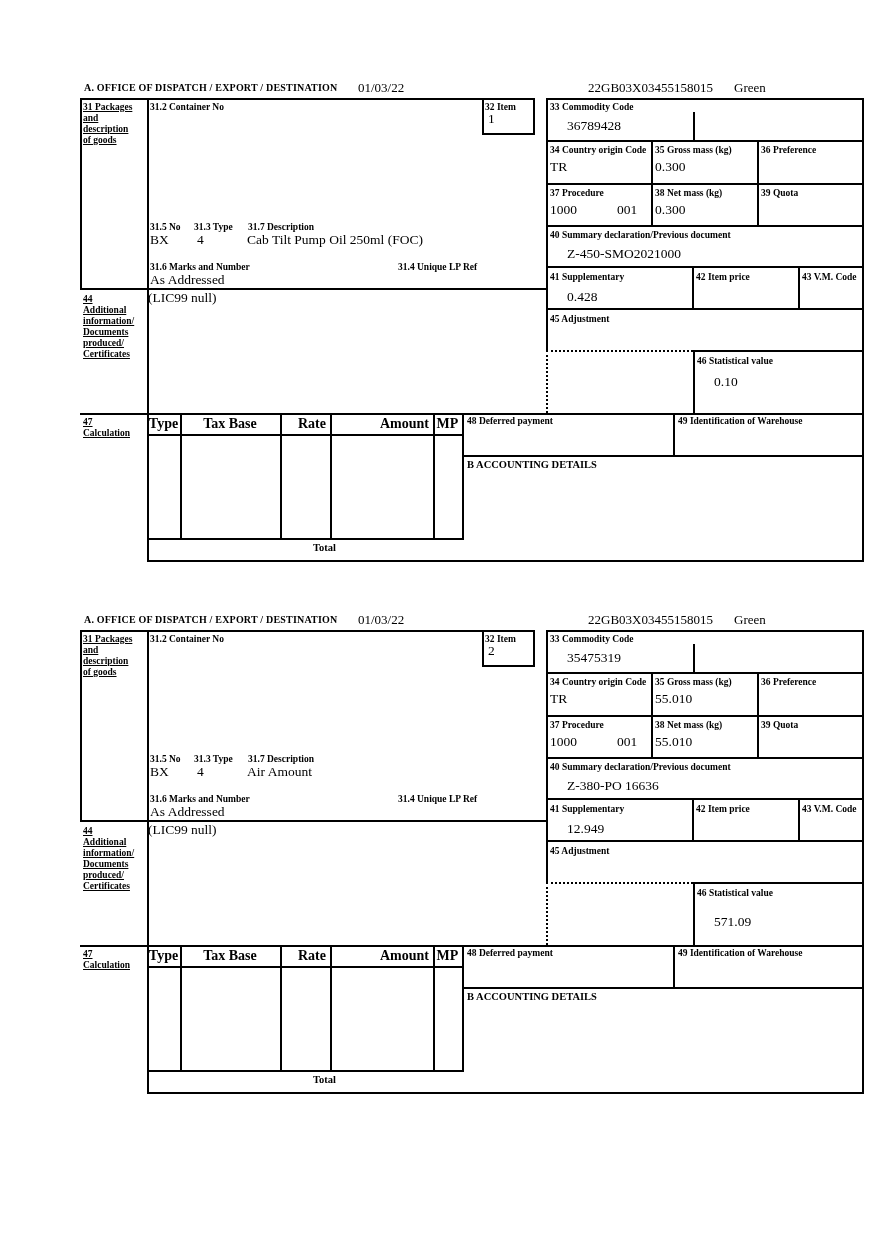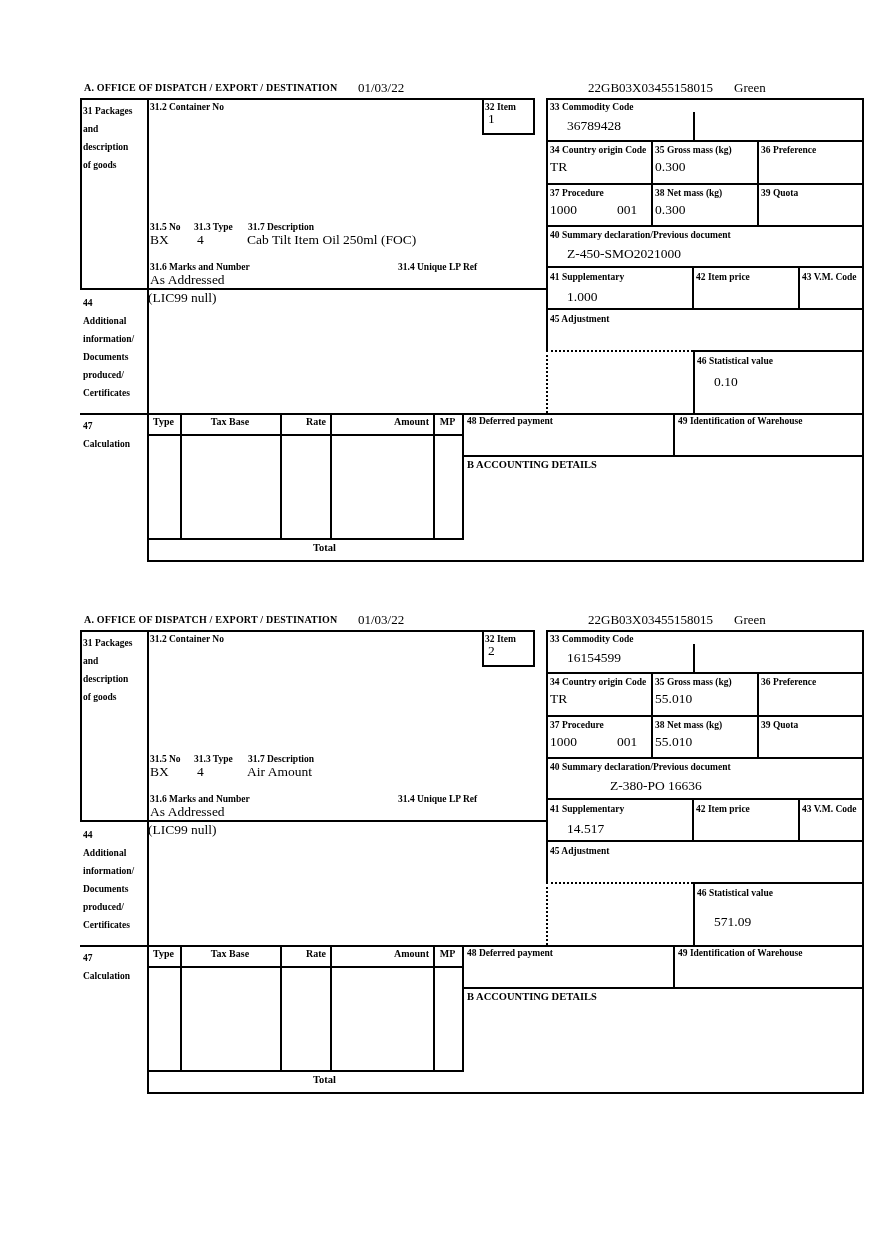--- a/index.html
+++ b/index.html
@@ -8,24 +8,24 @@
   .form{position:absolute;left:80px;width:784px;height:482px;}
   .hdr{position:absolute;top:0;left:0;width:784px;height:18px;}
   .body{position:absolute;top:18px;left:0;width:784px;height:464px;}
   .hl,.vl{position:absolute;background:#000;}
   .hl{height:2px;}
   .vl{width:2px;}
   .dhl{position:absolute;height:0;border-top:2px dotted #000;}
   .dvl{position:absolute;width:0;border-left:2px dotted #000;}
   .lbl{position:absolute;font-weight:bold;font-size:9.5px;line-height:11px;white-space:nowrap;}
   .val{position:absolute;font-size:13.5px;line-height:15px;white-space:nowrap;}
-  .stack{white-space:pre-line;line-height:18px;}
+  .stack{white-space:pre-line;text-decoration:underline;line-height:11px;}
   .hofc{position:absolute;font-weight:bold;font-size:10px;letter-spacing:.2px;white-space:nowrap;}
   .hval{position:absolute;font-size:13px;white-space:nowrap;}
-  .cth{position:absolute;font-weight:bold;font-size:10px;top:318px;}
+  .cth{position:absolute;font-weight:bold;font-size:14px;top:318px;}
   .big{font-weight:bold;font-size:10.5px;}
 </style>
 </head>
 <body>
 
 <div class="form" style="top:80px;">
   <div class="hdr">
     <span class="hofc" style="left:4px;top:2px;">A.  OFFICE OF DISPATCH / EXPORT / DESTINATION</span>
     <span class="hval" style="left:278px;top:0;">01/03/22</span>
     <span class="hval" style="left:508px;top:0;">22GB03X03455158015</span>
@@ -114,24 +114,24 @@
 
     <div class="val" style="left:408px;top:13px;">1</div>
     <div class="val" style="left:487px;top:20px;">36789428</div>
     <div class="val" style="left:470px;top:61px;">TR</div>
     <div class="val" style="left:575px;top:61px;">0.300</div>
     <div class="val" style="left:470px;top:104px;">1000</div>
     <div class="val" style="left:537px;top:104px;">001</div>
     <div class="val" style="left:575px;top:104px;">0.300</div>
     <div class="val" style="left:70px;top:134px;">BX</div>
     <div class="val" style="left:117px;top:134px;">4</div>
-    <div class="val" style="left:167px;top:134px;">Cab Tilt Item Oil 250ml (FOC)</div>
+    <div class="val" style="left:167px;top:134px;">Cab Tilt Pump Oil 250ml (FOC)</div>
     <div class="val" style="left:487px;top:148px;">Z-450-SMO2021000</div>
     <div class="val" style="left:70px;top:174px;">As Addressed</div>
-    <div class="val" style="left:487px;top:191px;">1.000</div>
+    <div class="val" style="left:487px;top:191px;">0.428</div>
     <div class="val" style="left:68px;top:192px;">(LIC99 null)</div>
     <div class="val" style="left:634px;top:276px;">0.10</div>
   </div>
 </div>
 
 <div class="form" style="top:612px;">
   <div class="hdr">
     <span class="hofc" style="left:4px;top:2px;">A.  OFFICE OF DISPATCH / EXPORT / DESTINATION</span>
     <span class="hval" style="left:278px;top:0;">01/03/22</span>
     <span class="hval" style="left:508px;top:0;">22GB03X03455158015</span>
@@ -208,28 +208,28 @@
     <div class="cth" style="left:67px;width:33px;text-align:center;">Type</div>
     <div class="cth" style="left:100px;width:100px;text-align:center;">Tax Base</div>
     <div class="cth" style="left:200px;width:46px;text-align:right;">Rate</div>
     <div class="cth" style="left:250px;width:99px;text-align:right;">Amount</div>
     <div class="cth" style="left:353px;width:29px;text-align:center;">MP</div>
     <div class="lbl" style="left:387px;top:318px;">48 Deferred payment</div>
     <div class="lbl" style="left:598px;top:318px;">49 Identification of Warehouse</div>
     <div class="lbl big" style="left:387px;top:361px;">B ACCOUNTING DETAILS</div>
     <div class="lbl big" style="left:67px;top:444px;width:355px;text-align:center;">Total</div>
     <div class="val" style="left:408px;top:13px;">2</div>
-    <div class="val" style="left:487px;top:20px;">16154599</div>
+    <div class="val" style="left:487px;top:20px;">35475319</div>
     <div class="val" style="left:470px;top:61px;">TR</div>
     <div class="val" style="left:575px;top:61px;">55.010</div>
     <div class="val" style="left:470px;top:104px;">1000</div>
     <div class="val" style="left:537px;top:104px;">001</div>
     <div class="val" style="left:575px;top:104px;">55.010</div>
     <div class="val" style="left:70px;top:134px;">BX</div>
     <div class="val" style="left:117px;top:134px;">4</div>
     <div class="val" style="left:167px;top:134px;">Air Amount</div>
-    <div class="val" style="left:487px;top:148px;margin-left:43px;">Z-380-PO 16636</div>
+    <div class="val" style="left:487px;top:148px;">Z-380-PO 16636</div>
     <div class="val" style="left:70px;top:174px;">As Addressed</div>
-    <div class="val" style="left:487px;top:191px;">14.517</div>
+    <div class="val" style="left:487px;top:191px;">12.949</div>
     <div class="val" style="left:68px;top:192px;">(LIC99 null)</div>
     <div class="val" style="left:634px;top:284px;">571.09</div>
   </div>
 </div>
 
 </body></html>

